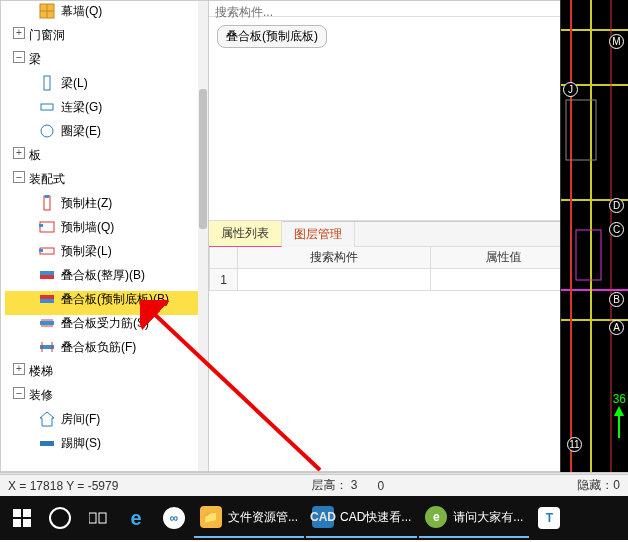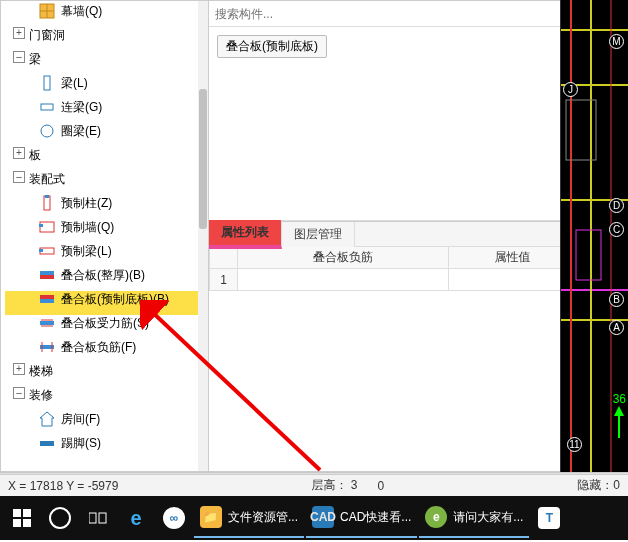--- a/index.html
+++ b/index.html
@@ -10,31 +10,31 @@
 .tree-item{display:flex;align-items:flex-start;height:24px;padding:0 4px;cursor:default;white-space:nowrap}
 .tree-item.selected{background:#fde047}
 .tree-item.cat{padding-left:8px}
 .tree-item.sub{padding-left:34px}
 .toggle{width:12px;height:12px;border:1px solid #888;display:flex;align-items:center;justify-content:center;font-size:10px;line-height:1;margin-right:4px;color:#555;cursor:pointer}
 .ico{width:16px;height:16px;margin-right:6px;display:flex;align-items:center;justify-content:center}
 .ico svg{width:16px;height:16px}
 .tree-scroll{position:absolute;right:0;top:0;bottom:0;width:10px;background:#f1f1f1}
 .tree-scroll-thumb{position:absolute;left:1px;right:1px;top:88px;height:140px;background:#c1c1c1;border-radius:3px}
 .right{flex:1;display:flex;flex-direction:column;background:#fff}
-.search-row{display:flex;align-items:center;border-bottom:1px solid #ddd;height:26px;padding:0 6px}
+.search-row{display:flex;align-items:flex-start;border-bottom:1px solid #ddd;height:16px;padding:0 6px}
 .search-row input{flex:1;border:none;outline:none;height:22px;background:transparent;font-size:12px}
 .search-row .mag{color:#4aa3df;font-size:14px}
 .tag-area{flex:1;padding:8px;border-bottom:1px solid #ddd;position:relative}
-.tag{display:inline-block;padding:2px 8px;border:1px solid #bbb;background:#f7f7f7;border-radius:2px}
+.tag{display:inline-block;padding:2px 8px;border:1px solid #bbb;background:#f7f7f7;border-radius:8px}
 .prop-section{border-top:1px solid #ccc}
 .prop-header{display:flex;align-items:center;background:#f5f5f5;height:24px;position:relative}
 .prop-close{position:absolute;right:2px;top:-14px;width:12px;height:12px;font-size:10px;color:#666;display:flex;align-items:center;justify-content:center;cursor:pointer}
 .tab{padding:4px 12px;border-right:1px solid #ddd;background:#fff;color:#333}
-.tab.active{background:#ef4444;font-weight:bold;border-bottom:4px solid #ec4899}
-.tab.inactive{color:#404040;background:#f5f5f5}
+.tab.active{background:#fef9c3;font-weight:normal;border-bottom:1px solid #ec4899}
+.tab.inactive{color:#c2410c;background:#f5f5f5}
 .prop-table{width:100%;border-collapse:collapse}
 .prop-table th,.prop-table td{border:1px solid #ddd;height:22px;text-align:center;font-weight:normal;background:#fff;color:#333}
 .prop-table th{background:#f8f8f8}
 .prop-table th.rownum{width:28px}
 .prop-empty{height:180px}
 .cad{position:absolute;right:0;top:0;width:68px;height:472px;background:#000;overflow:hidden;border-left:1px solid #333}
 .cad-lbl{position:absolute;width:15px;height:15px;border:1px solid #fff;border-radius:50%;color:#fff;font-size:10px;display:flex;align-items:center;justify-content:center;background:#000}
 .axis{position:absolute;right:2px;bottom:34px;color:#0f0;font-size:12px}
 .axis-arrow{width:0;height:0;border-left:5px solid transparent;border-right:5px solid transparent;border-bottom:10px solid #0f0;margin:0 auto}
 .axis-stem{width:2px;height:22px;background:#0f0;margin:0 auto}
@@ -208,21 +208,21 @@
     <div class="prop-section" style="position:relative">
       <span class="prop-close">✕</span>
       <div class="prop-header">
         <div class="tab active">属性列表</div>
         <div class="tab inactive">图层管理</div>
       </div>
       <table class="prop-table">
         <tbody>
             <tr>
           <th class="rownum"></th>
-          <th>叠合板负筋</th>
+          <th>搜索构件</th>
           <th>属性值</th>
           <th style="width:50px">附加</th>
         </tr>
         <tr>
           <td style="background:#f8f8f8">1</td>
           <td></td>
           <td></td>
           <td></td>
         </tr>
       </tbody>

